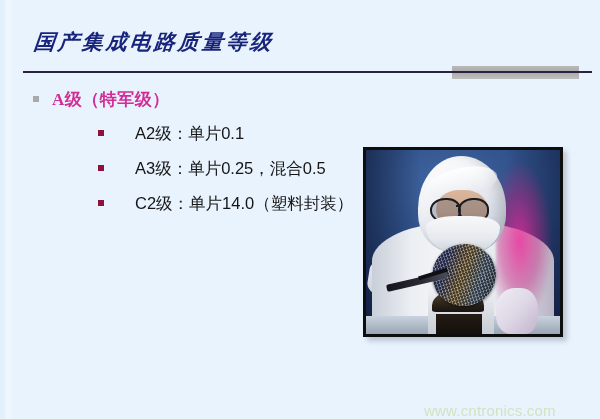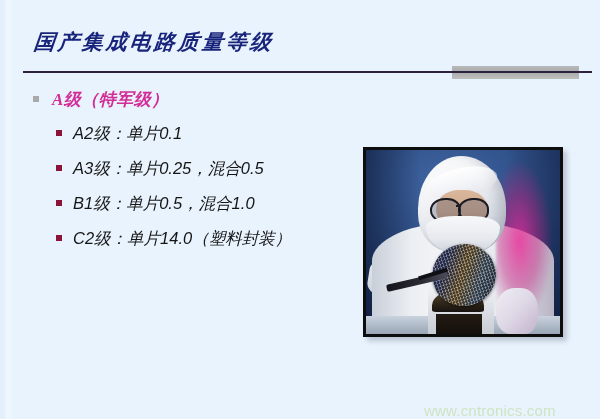--- a/index.html
+++ b/index.html
@@ -70,29 +70,29 @@
     position: absolute;
     left: 0;
     top: 88px;
     width: 352px;
   }
   .row {
     position: relative;
     display: flex;
     align-items: baseline;
     white-space: nowrap;
-    font-style: italic;
   }
   .row.level1 {
     height: 35px;
     padding-left: 33px;
   }
   .row.level2 {
     height: 35px;
-    padding-left: 56px;
+    padding-left: 98px;
+    gap: 20px;
   }
 
   .bullet {
     display: inline-block;
     flex: none;
     position: relative;
   }
   .level1 .bullet {
     width: 6px;
     height: 6px;
@@ -363,24 +363,20 @@
       <span class="bullet"></span>
       <span class="text">A2级：单片0.1</span>
     </div>
 
     <div class="row level2">
       <span class="bullet"></span>
       <span class="text">A3级：单片0.25，混合0.5</span>
     </div>
 
 
-    <div class="row level2">
-      <span class="bullet"></span>
-      <span class="text">B1级：单片0.5，混合1.0</span>
-    </div>
 
 
 
 
     <div class="row level2">
       <span class="bullet"></span>
       <span class="text">C2级：单片14.0（塑料封装）</span>
     </div>
 
   </div>

